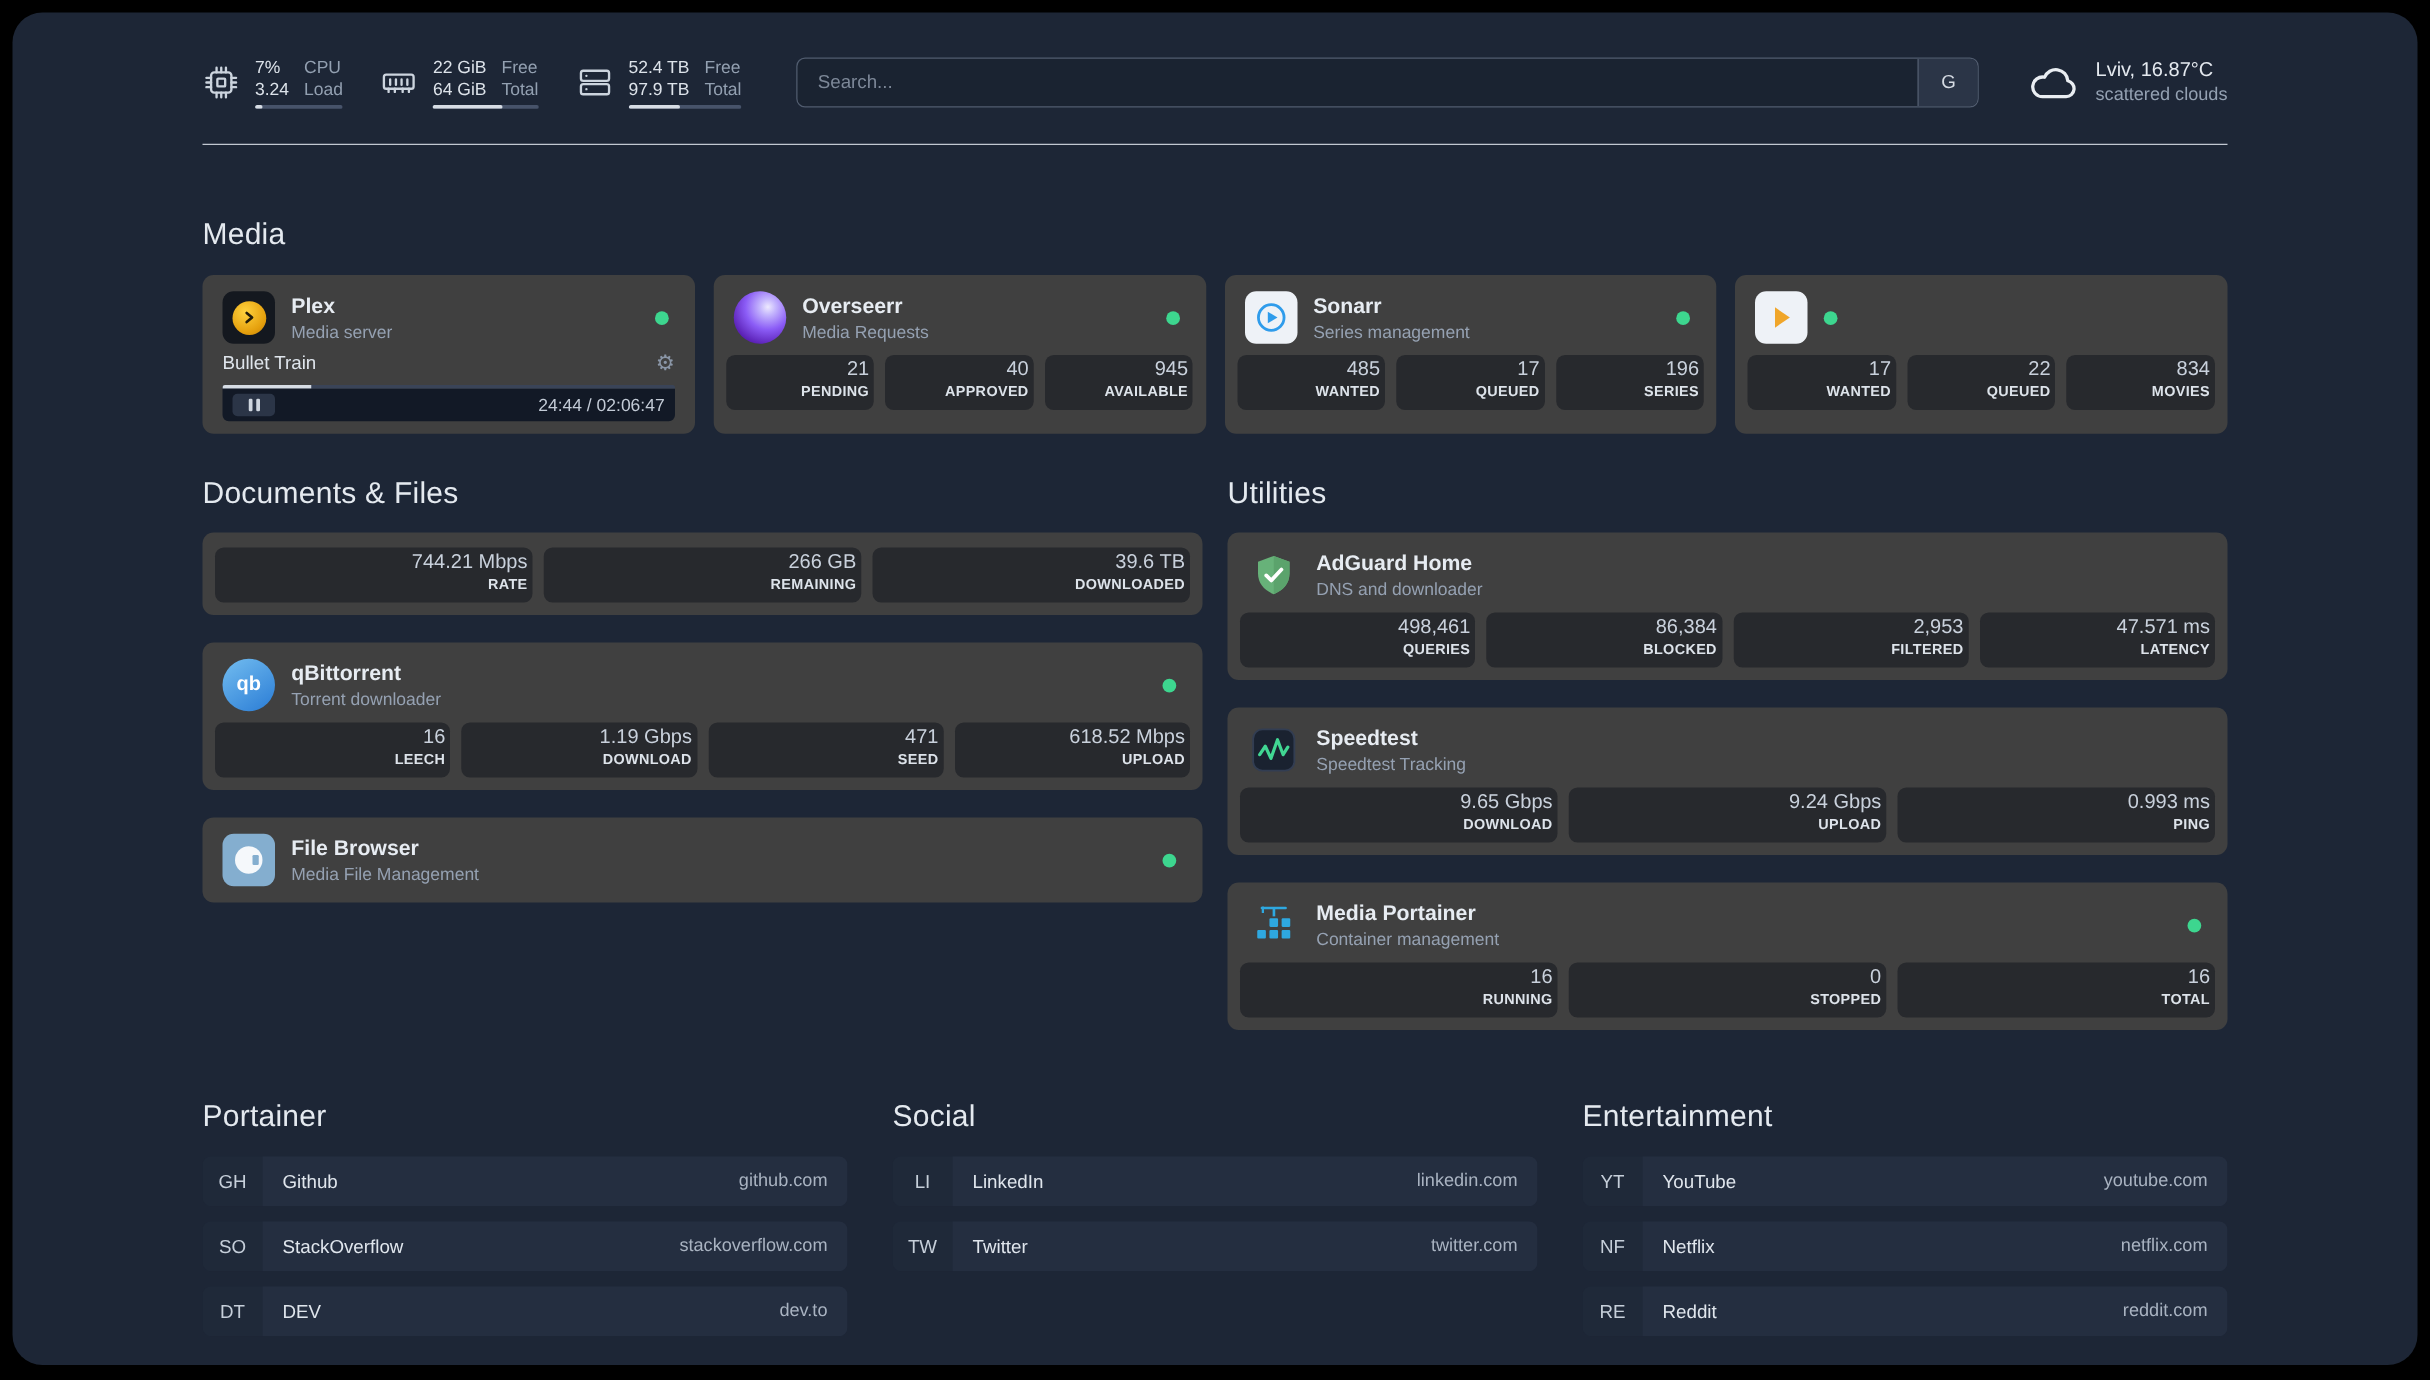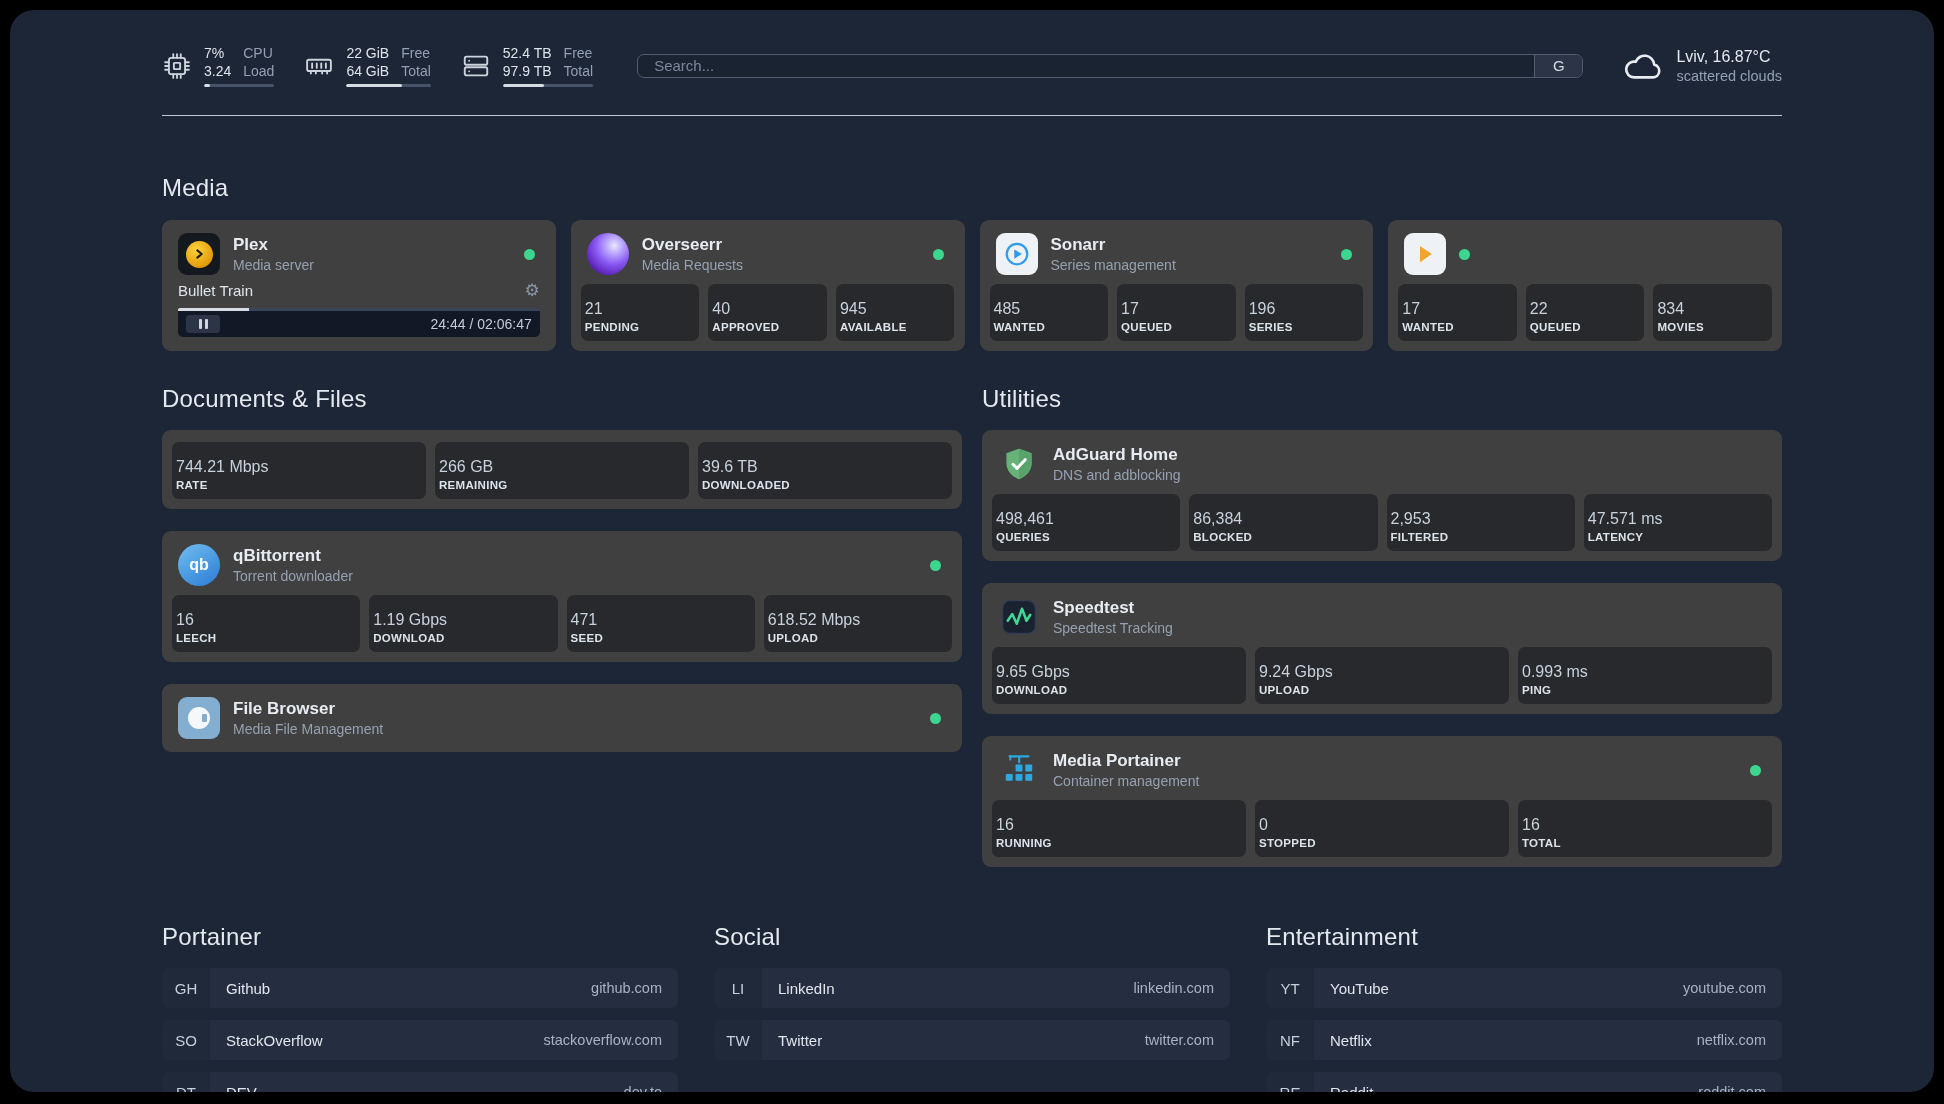--- a/index.html
+++ b/index.html
@@ -22,21 +22,21 @@
   .sys-group { display:flex; align-items:center; gap:30px; }
   .sysstat { display:flex; align-items:center; gap:12px; }
   .sys-icon { width:30px; height:30px; color:#ccd4de; flex:none; }
   .sys-icon svg { width:100%; height:100%; }
   .sys-rows { display:flex; gap:12px; }
   .sys-col { display:flex; flex-direction:column; font-size:14px; line-height:1.3; color:#dde3ea; }
   .sys-col.labels { color:#93a0b1; }
   .sys-progress { margin-top:4px; height:3px; border-radius:2px; background:#47536a; overflow:hidden; }
   .sys-progress .fill { height:100%; background:#d6dce4; border-radius:2px; }
 
-  .search-bar { flex:1; display:flex; align-items:stretch; margin:0 38px 0 44px; height:24px;
+  .search-bar { flex:1; display:flex; align-items:stretch; margin:0 38px 0 44px; height:40px;
     background:#1a2331; border:1px solid #515c6f; border-radius:7px; overflow:hidden; }
   .search-input { flex:1; background:transparent; border:none; outline:none; color:#dfe5ec;
     font-size:15px; padding:0 16px; font-family:inherit; }
   .search-input::placeholder { color:#7d8898; }
   .search-btn { width:48px; border:none; border-left:1px solid #515c6f; background:#2b3547;
     color:#d6dce4; font-size:15px; cursor:pointer; font-family:inherit; }
 
   .weather { display:flex; align-items:center; gap:13px; }
   .weather-icon { width:42px; height:42px; color:#e9edf2; }
   .weather-icon svg { width:100%; height:100%; }
@@ -51,21 +51,21 @@
   .media-grid { margin-top:18px; display:grid; grid-template-columns:repeat(4,1fr); gap:15px; }
 
   .card { background:#404040; border-radius:9px; padding:8px; }
   .card-head { display:flex; align-items:center; gap:13px; padding:5px 8px; }
   .titles { flex:1; min-width:0; }
   .svc-name { font-size:17px; font-weight:600; color:#e7ecf2; white-space:nowrap; }
   .svc-desc { font-size:14px; color:#95a1b2; margin-top:2px; white-space:nowrap; }
   .dot { width:11px; height:11px; border-radius:50%; background:#3dd68f; margin-right:5px; flex:none; }
 
   .stats-row { display:flex; gap:9px; padding:4px 2px 2px; }
-  .stat { flex:1; background:rgba(9,14,23,.45); border-radius:7px; padding:16px 4px 8px; text-align:left; }
+  .stat { flex:1; background:rgba(9,14,23,.45); border-radius:7px; padding:3px 4px 8px; text-align:right; }
   .stat-value { font-size:16px; color:#c9d1dc; white-space:nowrap; }
   .stat-label { font-size:11.5px; font-weight:700; color:#dde3ea; margin-top:3px; letter-spacing:.3px; }
 
   
   .app-icon { width:42px; height:42px; border-radius:9px; display:flex; align-items:center;
     justify-content:center; flex:none; overflow:hidden; }
   .app-icon svg { width:30px; height:30px; }
   .iconbox-light { background:#eef2f7; }
   .plex { background:#14181f; }
   .plex-ring { width:27px; height:27px; border-radius:50%;
@@ -414,21 +414,21 @@
             <div class="card-head">
               <span class="app-icon transparent-box">
                 <svg viewBox="0 0 24 24">
                   <path d="M12 1.8l8.4 3.1v6.3c0 5.3-3.5 9.1-8.4 11-4.9-1.9-8.4-5.7-8.4-11V4.9z" fill="#67b279"></path>
                   <path d="M12 1.8l8.4 3.1v6.3c0 5.3-3.5 9.1-8.4 11z" fill="#5ba36c"></path>
                   <path d="M8 12.2l2.7 2.7 5.4-5.8" fill="none" stroke="#fff" stroke-width="2" stroke-linecap="round" stroke-linejoin="round"></path>
                 </svg>
               </span>
               <div class="titles">
                 <div class="svc-name">AdGuard Home</div>
-                <div class="svc-desc">DNS and adblocking</div>
+                <div class="svc-desc">DNS and downloader</div>
               </div>
             </div>
             <div class="stats-row">
               <div class="stat">
                 <div class="stat-value">498,461</div>
                 <div class="stat-label">QUERIES</div>
               </div>
               <div class="stat">
                 <div class="stat-value">86,384</div>
                 <div class="stat-label">BLOCKED</div>

